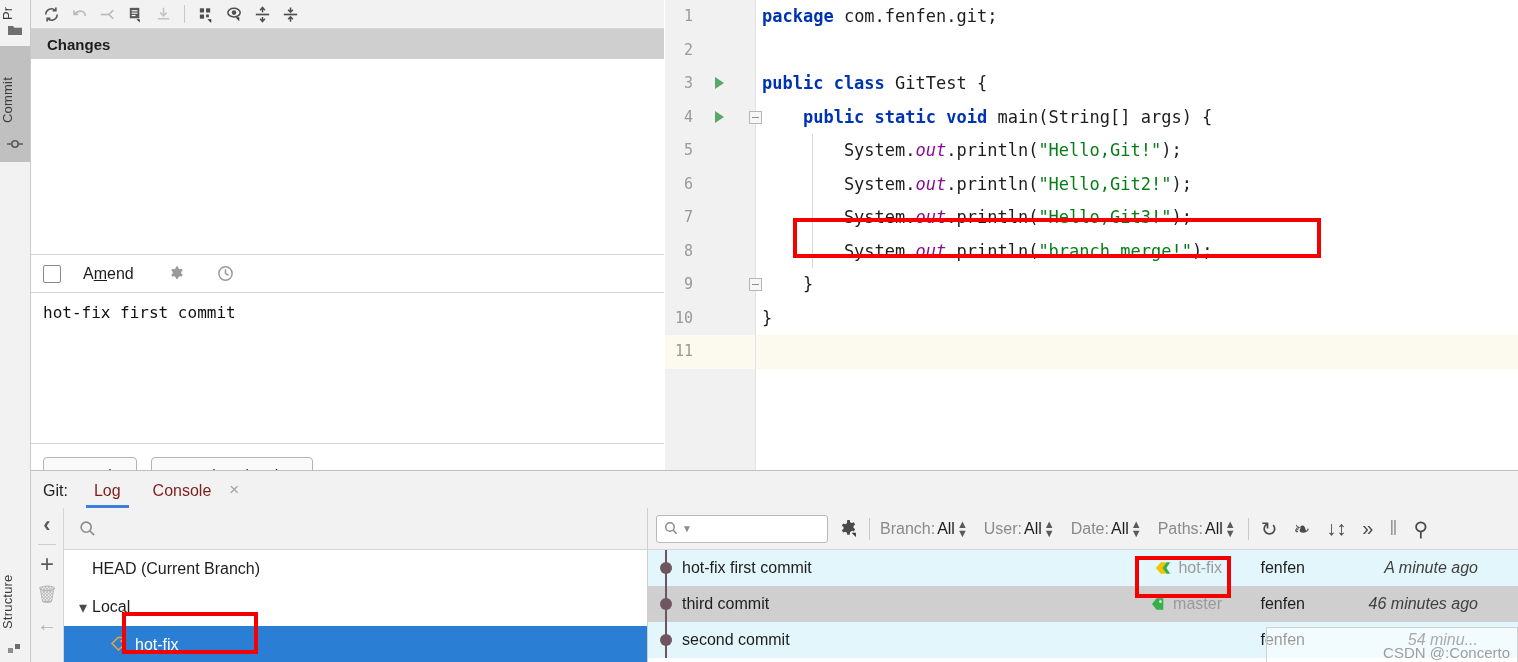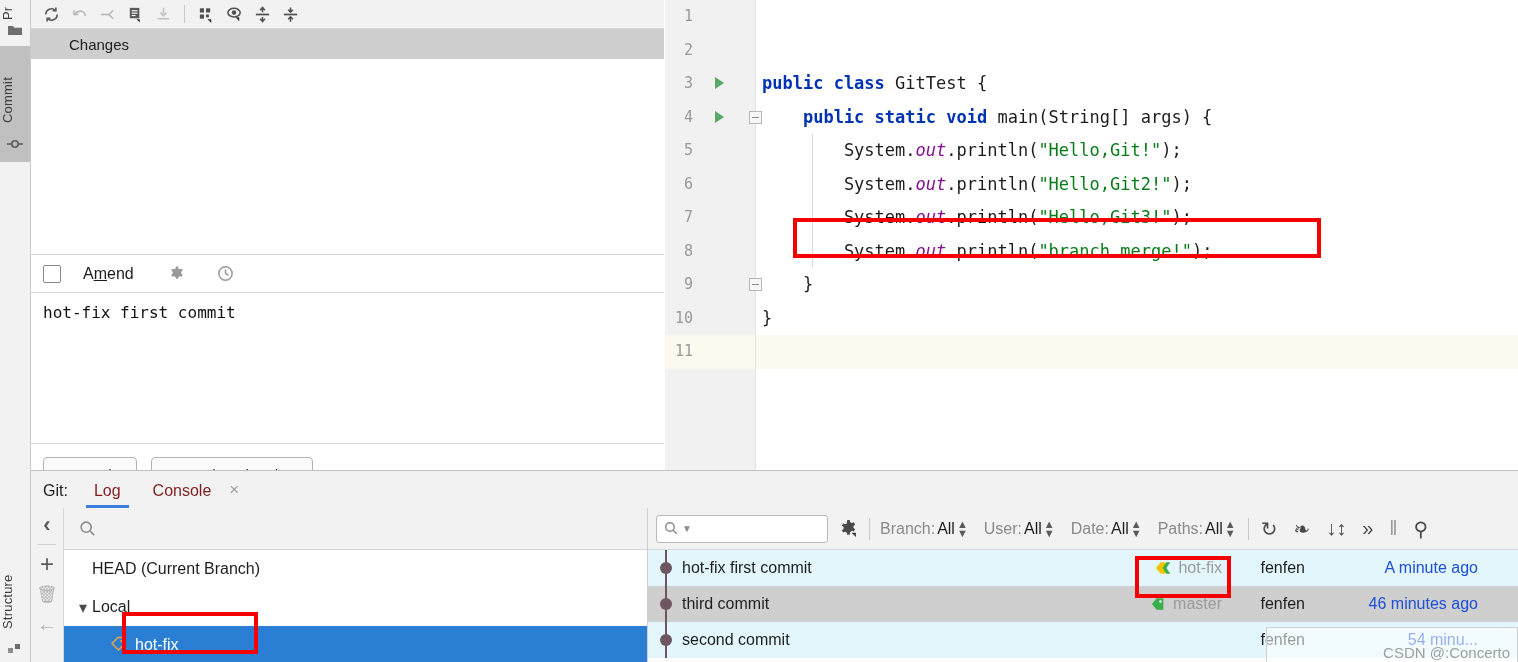--- a/index.html
+++ b/index.html
@@ -17,22 +17,22 @@
   .vtab{position:absolute;left:0;width:30px;writing-mode:vertical-rl;text-orientation:mixed;
         transform:rotate(180deg);font-size:13px;color:#3c3c3c;text-align:center;letter-spacing:.2px;}
   .vtab.active{background:#c0c0c0;}
   .stripicon{position:absolute;left:7px;width:16px;height:16px;}
 
   
   .commitpane{position:absolute;left:31px;top:0;width:633px;height:470px;background:#ffffff;}
   .ctoolbar{height:28px;background:#f2f2f2;border-bottom:1px solid #d6d6d6;display:flex;align-items:center;padding-left:6px;}
   .tbtn{width:28px;height:26px;display:flex;align-items:center;justify-content:center;cursor:default;}
   .tbsep{width:1px;height:18px;background:#c8c8c8;margin:0 7px;}
-  .changes-hdr{height:30px;background:#cfcfcf;display:flex;align-items:center;padding-left:38px;
-               font-weight:normal;font-size:15px;color:#1d1d1d;}
+  .changes-hdr{height:30px;background:#cfcfcf;display:flex;align-items:center;padding-left:16px;
+               font-weight:bold;font-size:15px;color:#1d1d1d;}
   .changes-body{height:195px;background:#ffffff;border-bottom:1px solid #d6d6d6;}
   .amendrow{height:37px;display:flex;align-items:center;padding-left:12px;gap:22px;border-bottom:1px solid #d6d6d6;background:#fff;}
   .cbox{width:16px;height:16px;border:1px solid #8b8b8b;background:#fff;border-radius:2px;}
   .amendlbl{font-size:16px;}
   .amendlbl u{text-decoration:underline;}
   .msgbox{height:140px;background:#fff;padding:10px 0 0 12px;border-bottom:1px solid #d6d6d6;}
   .msgtext{font-family:"DejaVu Sans Mono","Liberation Mono",monospace;font-size:16px;color:#111;}
   .btnrow{height:60px;display:flex;align-items:center;gap:14px;padding-left:12px;background:#fff;}
   .btn{height:33px;min-width:60px;padding:0 16px;border:1px solid #b4b4b4;border-radius:4px;background:#fafafa;
        font-size:15px;color:#1d1d1d;display:flex;align-items:center;justify-content:center;cursor:default;}
@@ -93,21 +93,21 @@
   .spin{display:inline-block;font-size:11px;line-height:9px;color:#5a5a5a;}
 
   .crow{height:36px;display:flex;align-items:center;font-size:16px;position:relative;}
   .crow.sel{background:#e2f6fb;}
   .crow.hl{background:#cfcfcf;}
   .graphdot{position:absolute;left:12px;top:12px;width:12px;height:12px;border-radius:50%;background:#6e5661;}
   .graphline{position:absolute;left:17px;top:0;bottom:0;width:2px;background:#6e5661;}
   .csubject{margin-left:34px;color:#1d1d1d;}
   .ctag{position:absolute;display:flex;align-items:center;gap:4px;font-size:16px;}
   .cauthor{position:absolute;color:#1d1d1d;}
-  .cdate{position:absolute;color:#1d4ed8;}
+  .cdate{position:absolute;color:#404040;font-style:italic;}
   .watermark{position:absolute;right:8px;bottom:2px;font-size:15px;color:#8f8f8f;opacity:.85;}
   .wmbox{position:absolute;right:0;bottom:0;width:250px;height:34px;border:1px solid #d0d0d0;background:rgba(255,255,255,.55);}
 </style>
 </head>
 <body>
 
 <div class="app">
 
   <div class="leftstrip">
     <div class="vtab" style="top:0;height:26px;">
@@ -227,20 +227,21 @@
           <span>Commit and </span>
           <u>P</u>
           <span>ush...</span>
         </div>
     </div>
   </div>
 
   <div class="editor">
     <div class="gutter"></div>
     <div class="codearea" id="codearea">
+        <div class="cline" style="top: 0px;"><span class="kw">package </span><span class="pl">com.fenfen.git;</span></div>
         <div class="cline" style="top: 33.5px;"></div>
         <div class="cline" style="top: 100.5px;"><span class="kw">    public static void </span><span class="mth">main(String[] args) {</span></div>
         <div class="cline" style="top: 67px;"><span class="kw">public class </span><span class="cls">GitTest {</span></div>
         <div class="cline" style="top: 134px;"><div class="ind"></div><span class="pl">        System.</span><span class="fld">out</span><span class="pl">.println(</span><span class="str">"Hello,Git!"</span><span class="pl">);</span></div>
         <div class="cline" style="top: 167.5px;"><div class="ind"></div><span class="pl">        System.</span><span class="fld">out</span><span class="pl">.println(</span><span class="str">"Hello,Git2!"</span><span class="pl">);</span></div>
         <div class="cline" style="top: 201px;"><div class="ind"></div><span class="pl">        System.</span><span class="fld">out</span><span class="pl">.println(</span><span class="str">"Hello,Git3!"</span><span class="pl">);</span></div>
         <div class="cline" style="top: 234.5px;"><div class="ind"></div><span class="pl">        System.</span><span class="fld">out</span><span class="pl">.println(</span><span class="str">"branch merge!"</span><span class="pl">);</span></div>
         <div class="cline" style="top: 268px;"><span class="pl">    }</span></div>
         <div class="cline" style="top: 301.5px;"><span class="pl">}</span></div>
         <div class="cline" style="top: 335px;"></div>

